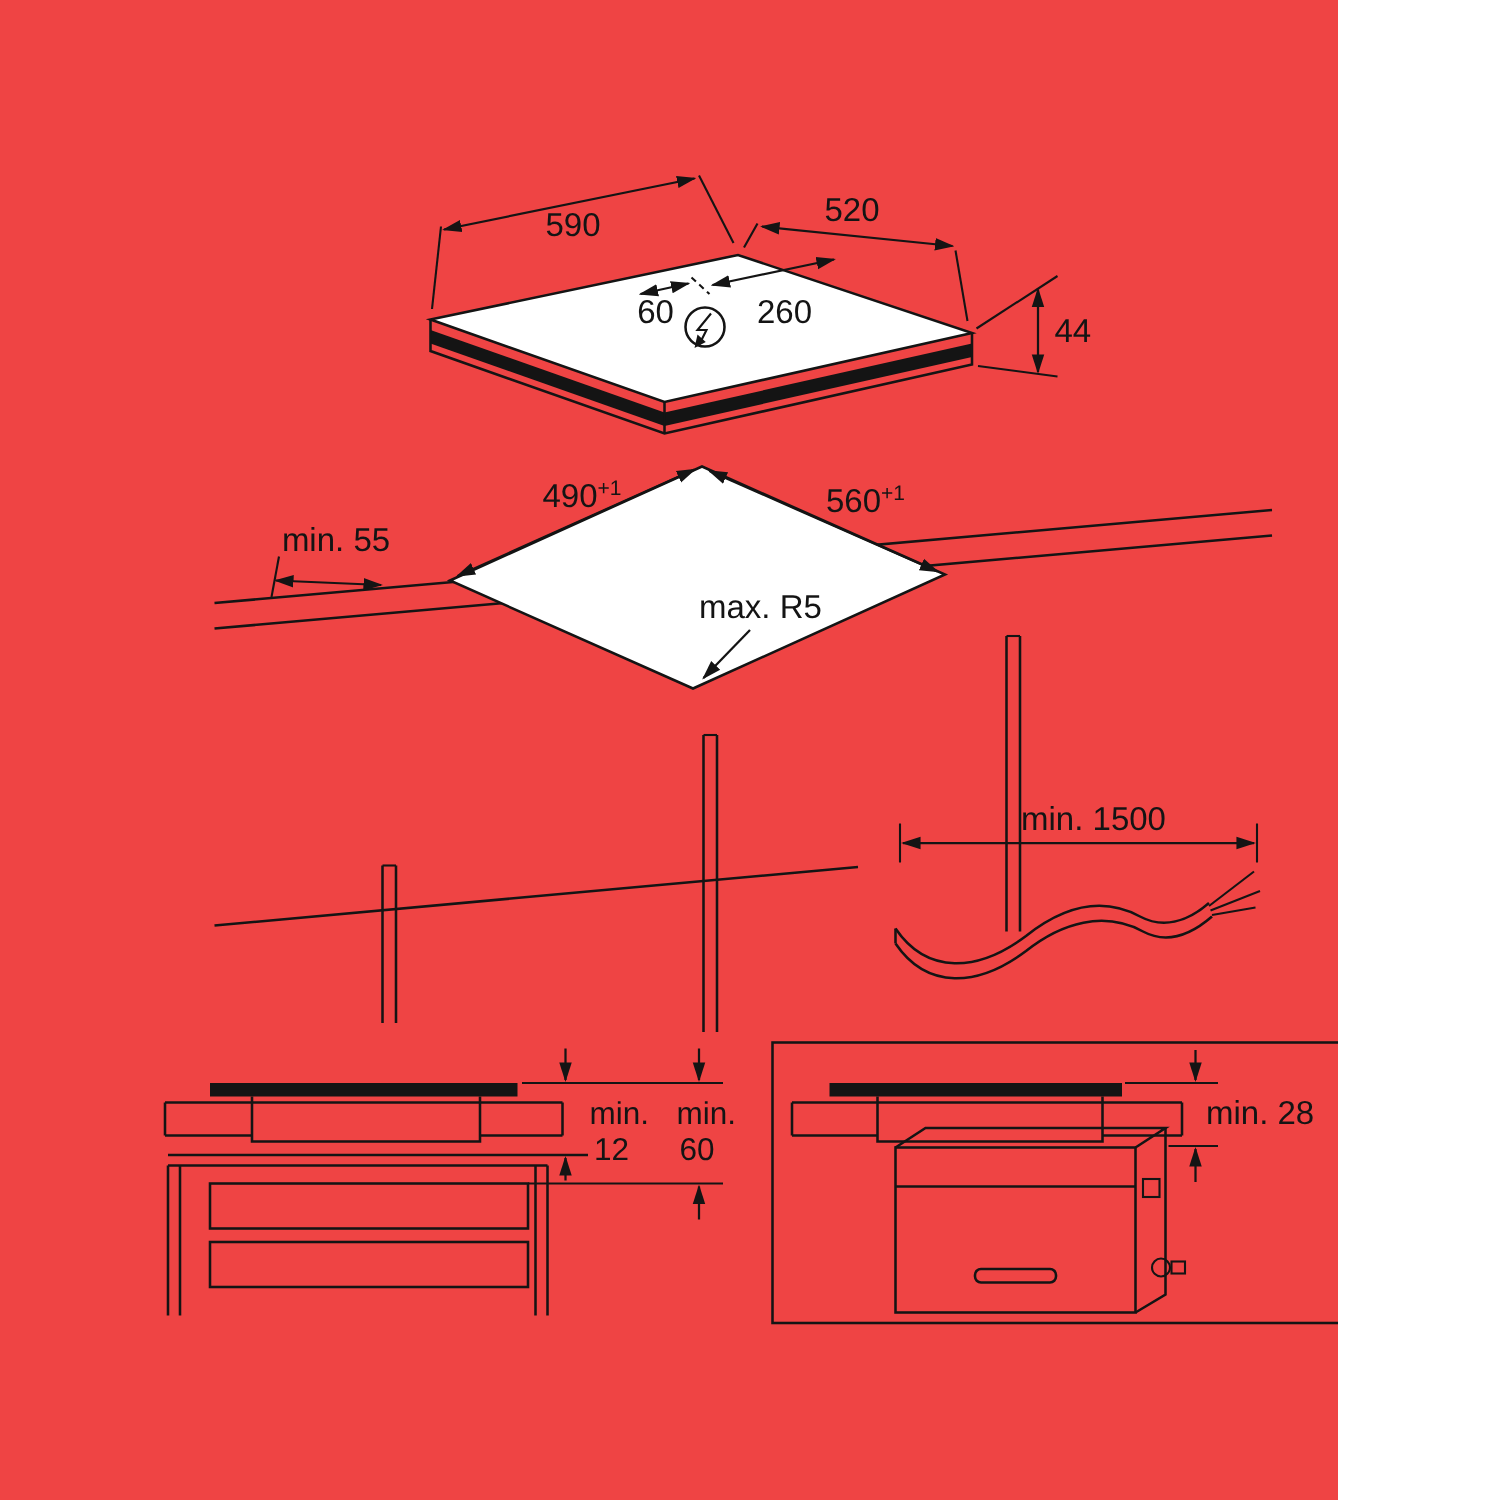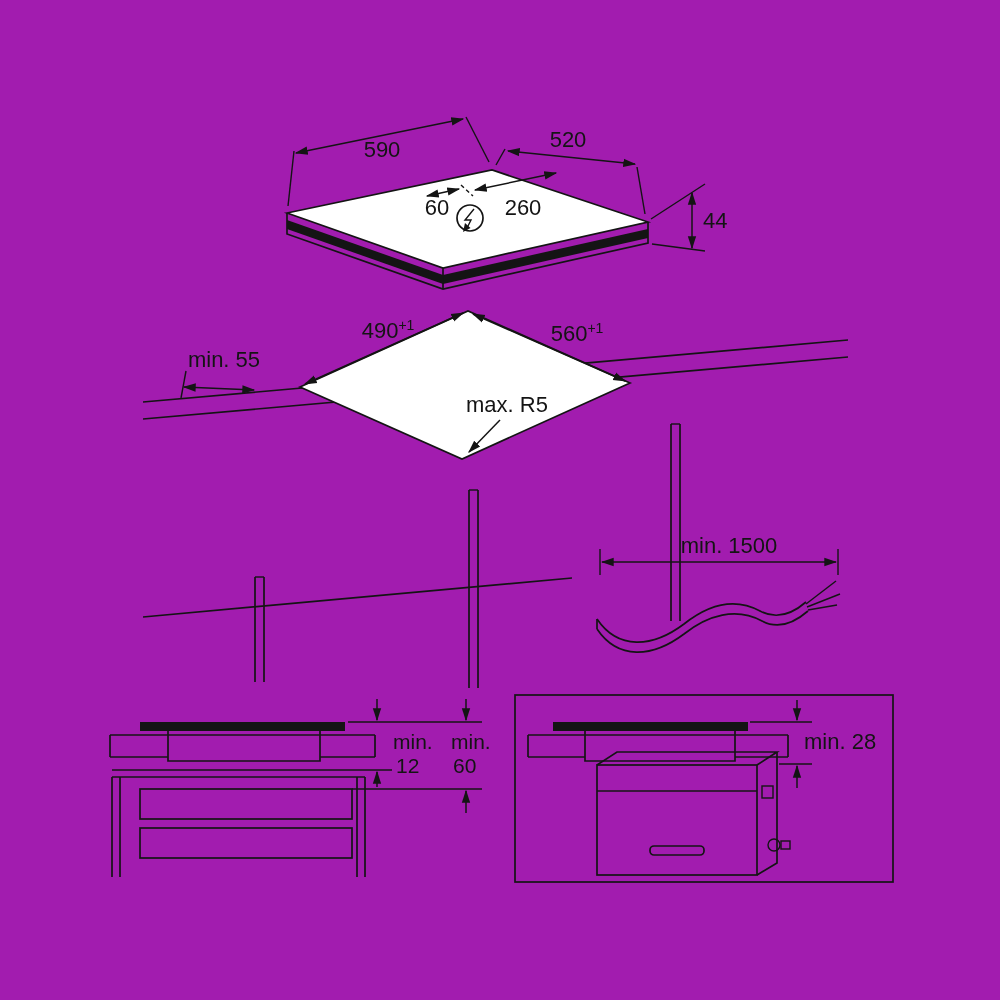--- a/index.html
+++ b/index.html
@@ -1,16 +1,16 @@
 <!DOCTYPE html>
 <html><head>
 <meta charset="utf-8">
 <style>
   html,body{margin:0;padding:0;background:#ffffff}
-  .stage{position:relative;width:1000px;height:1000px;background:#a21caf;overflow:hidden}
+  .stage{position:relative;width:892px;height:1000px;background:#ef4444;overflow:hidden}
   svg{display:block}
   .ln{stroke:#141414;stroke-width:1.7;fill:none;stroke-linecap:butt}
   .thin{stroke-width:1.4}
   .dim{stroke:#141414;stroke-width:1.5;fill:none;marker-start:url(#ah);marker-end:url(#ah)}
   .dime{stroke:#141414;stroke-width:1.5;fill:none;marker-end:url(#ah)}
   .solid{fill:#141414;stroke:none}
   .wh{fill:#ffffff}
   text{font-family:"Liberation Sans","DejaVu Sans",sans-serif;fill:#141414;font-size:22px}
   .sm{font-size:21px}
   .sup{font-size:14px}

